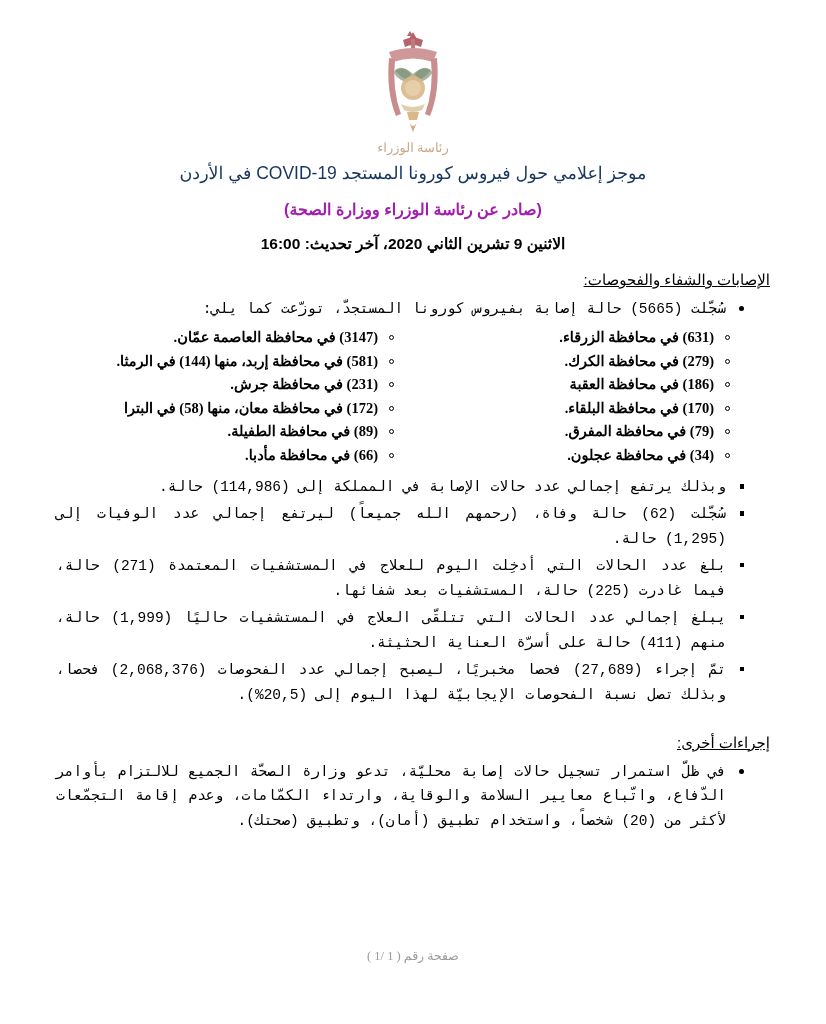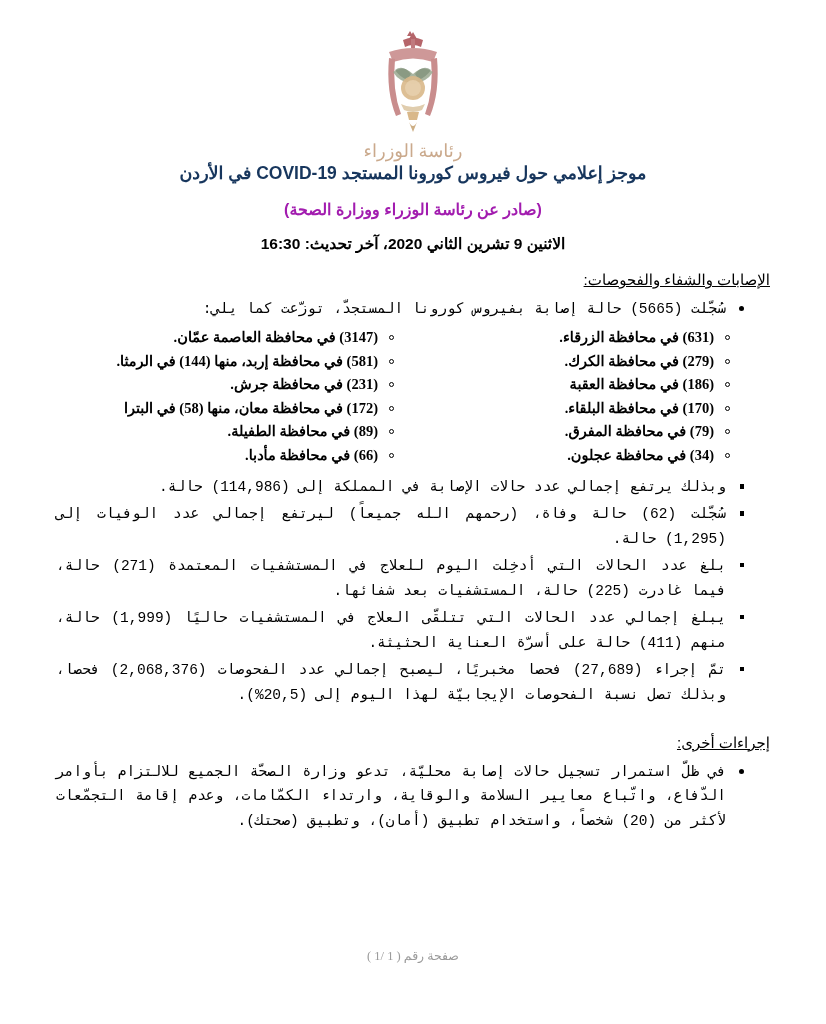--- a/index.html
+++ b/index.html
@@ -33,32 +33,32 @@
     margin-bottom: 6px;
   }
   .emblem {
     width: 108px;
     height: 116px;
     position: relative;
   }
   .emblem svg { display:block; }
   .emblem-caption {
     text-align: center;
-    font-size: 18px;
+    font-size: 13px;
     color: #caa98c;
     letter-spacing: 1px;
     margin-top: -6px;
     font-family: "Liberation Serif", serif;
   }
 
   
   .doc-title {
     text-align: center;
     color: #17365d;
-    font-weight: bold;
+    font-weight: normal;
     font-size: 17.5px;
     font-family: "Liberation Sans", sans-serif;
     margin: 14px 0 0 0;
     line-height: 1.5;
   }
   .doc-subtitle {
     text-align: center;
     color: #a21caf;
     font-weight: bold;
     font-size: 16px;
@@ -198,21 +198,21 @@
         <path d="M42 74 q12 6 24 0 l-3 6 q-9 4 -18 0 z" fill="#e0cdae"></path>
         <path d="M48 82 h12 l-2 8 h-8 z" fill="#d9b88a"></path>
         <path d="M50 92 q4 8 8 0 l-4 10 z" fill="#cdae84"></path>
       </svg>
       <div class="emblem-caption">رئاسة الوزراء</div>
     </div>
   </div>
 
   <div class="doc-title">موجز إعلامي حول فيروس كورونا المستجد COVID-19 في الأردن</div>
   <div class="doc-subtitle">(صادر عن رئاسة الوزراء ووزارة الصحة)</div>
-  <div class="doc-date">الاثنين 9 تشرين الثاني 2020، آخر تحديث: 16:30</div>
+  <div class="doc-date">الاثنين 9 تشرين الثاني 2020، آخر تحديث: 16:00</div>
 
   <div class="section-head">الإصابات والشفاء والفحوصات:</div>
 
   <ul class="lvl1">
     <li>سُجّلت (5665) حالة إصابة بفيروس كورونا المستجدّ، توزّعت كما يلي:</li>
   </ul>
 
   <div class="gov-grid">
     <div class="gov-item left-col b">(631) في محافظة الزرقاء.</div>
     <div class="gov-item b">(3147) في محافظة العاصمة عمّان.</div>

